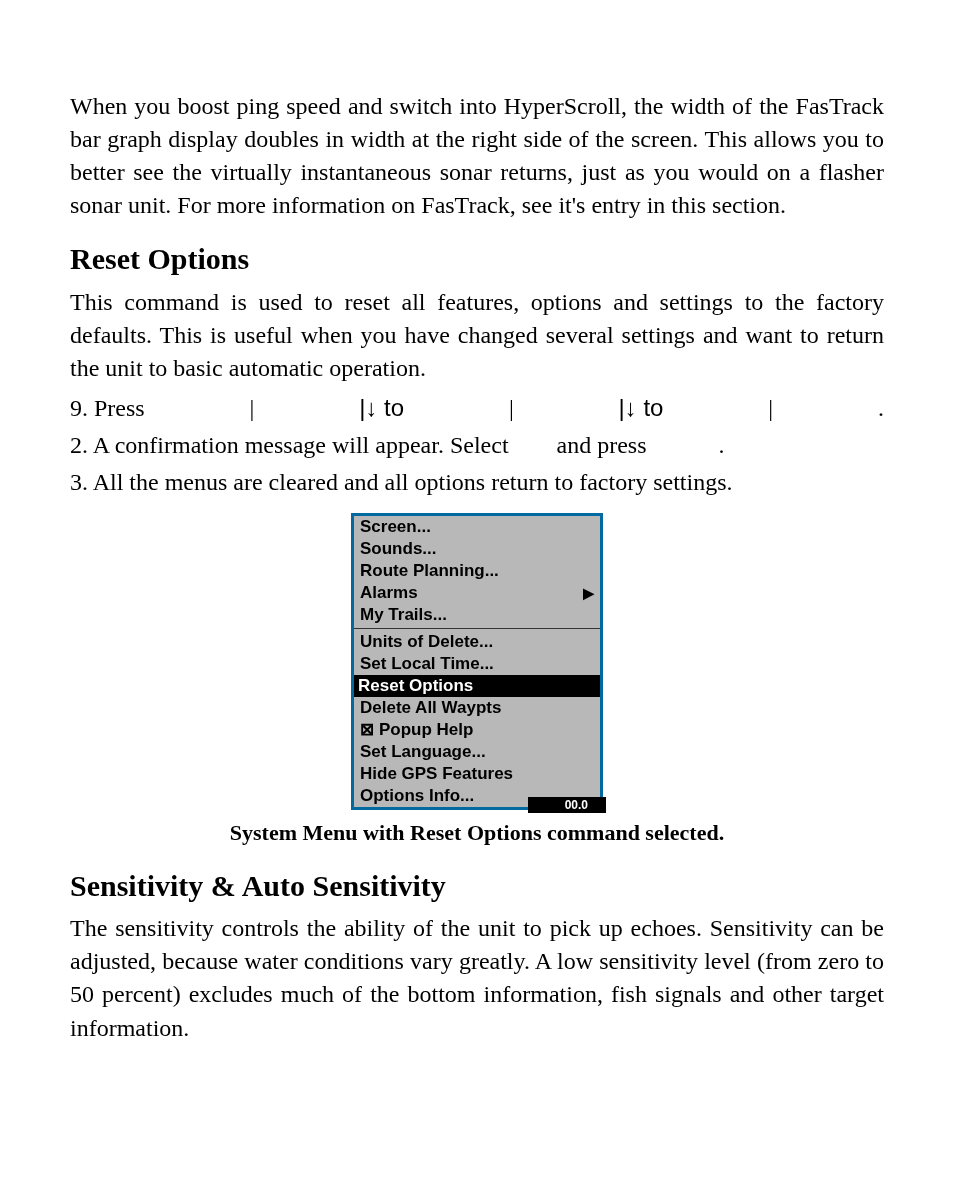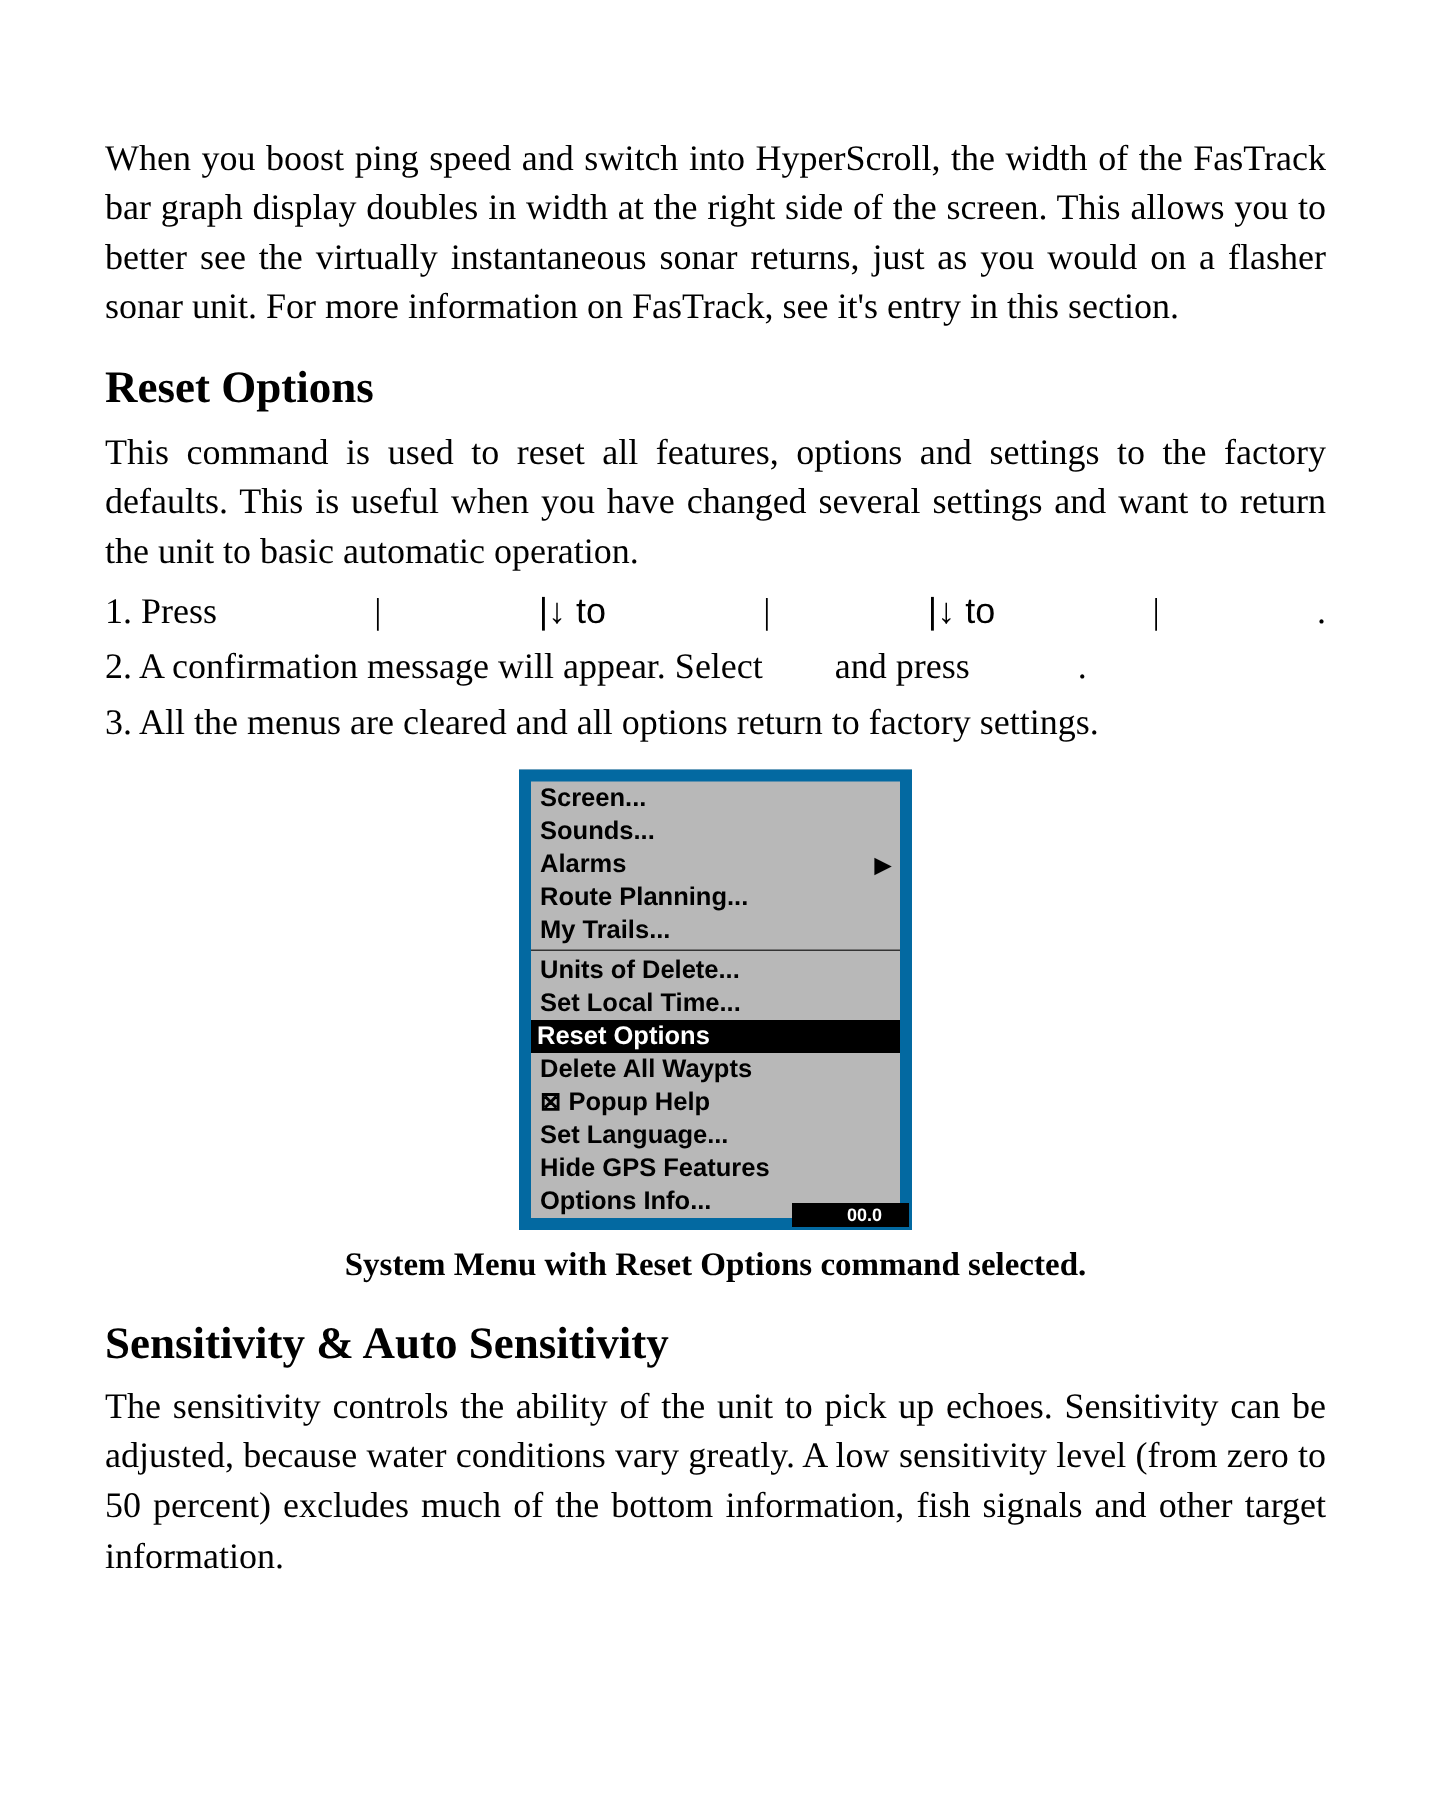--- a/index.html
+++ b/index.html
@@ -41,21 +41,21 @@
     margin: 8px 0 10px 0;
   }
   
   .menu-holder {
     display: flex;
     justify-content: center;
     margin: 14px 0 6px 0;
   }
   .menu {
     width: 246px;
-    border: 8px solid #0369a1;
+    border: 3px solid #0369a1;
     background: #b8b8b8;
     font-family: Arial, Helvetica, sans-serif;
     font-size: 17px;
     font-weight: bold;
     color: #000;
     position: relative;
   }
   .menu-item {
     display: flex;
     align-items: center;
@@ -99,46 +99,46 @@
 <div class="page">
 
   <p class="justify intro">When you boost ping speed and switch into HyperScroll, the width of the FasTrack bar graph display doubles in width at the right side of the screen. This allows you to better see the virtually instantaneous sonar returns, just as you would on a flasher sonar unit. For more information on FasTrack, see it's entry in this section.</p>
 
   <h2>Reset Options</h2>
 
   <p class="justify">This command is used to reset all features, options and settings to the factory defaults. This is useful when you have changed several settings and want to return the unit to basic automatic operation.</p>
 
   <div class="steps">
     <div class="step-row">
-      <span class="seg">1. Press</span>
+      <span class="seg">9. Press</span>
       <span class="seg">|</span>
       <span class="seg arrow">|↓ to</span>
       <span class="seg">|</span>
       <span class="seg arrow">|↓ to</span>
       <span class="seg">|</span>
       <span class="seg">.</span>
     </div>
     <p style="white-space:pre;">2. A confirmation message will appear. Select        and press            .</p>
     <p>3. All the menus are cleared and all options return to factory settings.</p>
   </div>
 
   <div class="menu-holder">
     <div class="menu">
       <div class="menu-item">
         <span>Screen...</span>
       </div>
       <div class="menu-item">
         <span>Sounds...</span>
       </div>
       <div class="menu-item">
+        <span>Route Planning...</span>
+      </div>
+      <div class="menu-item">
         <span>Alarms</span>
         <span class="submenu-arrow">▶</span>
-      </div>
-      <div class="menu-item">
-        <span>Route Planning...</span>
       </div>
       <div class="menu-item">
         <span>My Trails...</span>
       </div>
       <div class="menu-sep"></div>
       <div class="menu-item">
         <span>Units of Delete...</span>
       </div>
       <div class="menu-item">
         <span>Set Local Time...</span>

